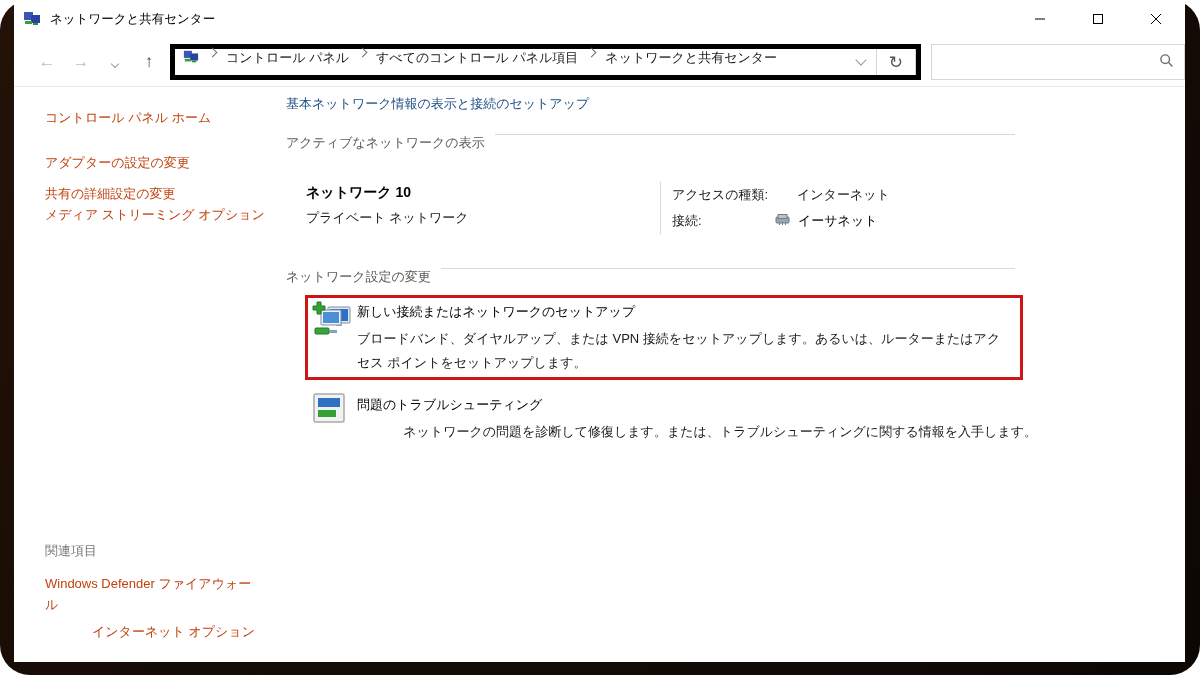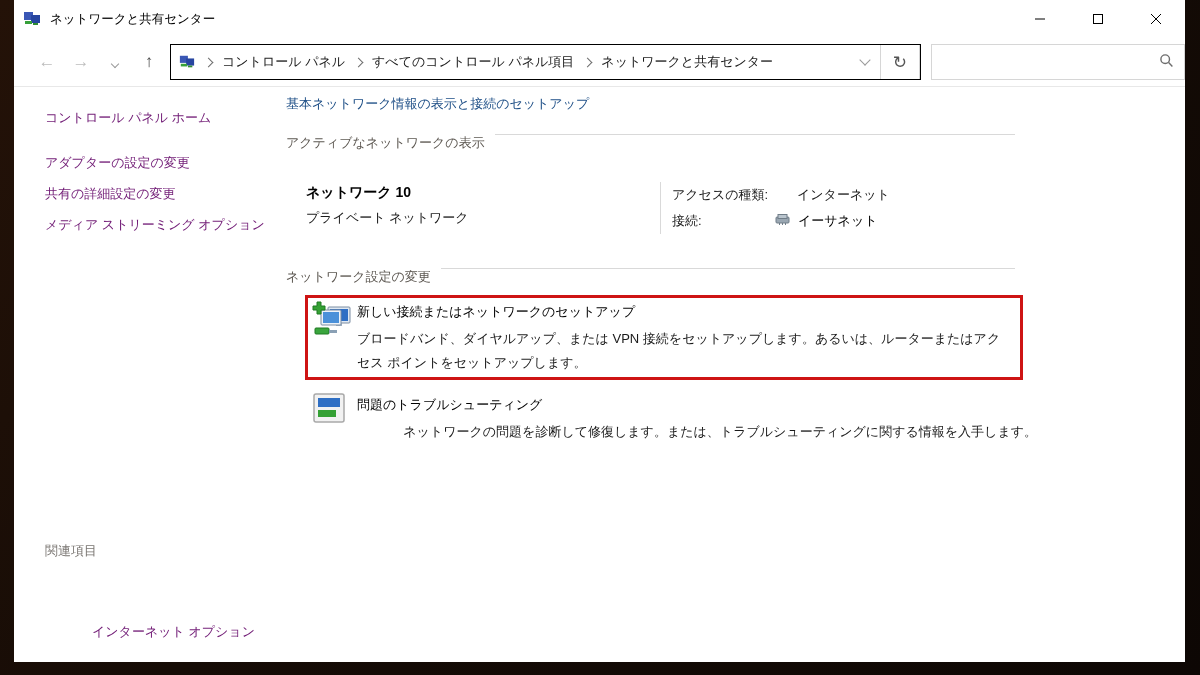--- a/index.html
+++ b/index.html
@@ -1,18 +1,18 @@
 <!DOCTYPE html>
 <html><head>
 <meta charset="utf-8">
 <style>
   html,body{margin:0;padding:0;width:1200px;height:675px;overflow:hidden;
     font-family:"Liberation Sans","DejaVu Sans",sans-serif;}
   .desktop{position:absolute;inset:0;width:1200px;height:675px;
-    background:linear-gradient(135deg,#241208 0%,#160c06 45%,#0d0704 100%);}
+    background:linear-gradient(135deg,#241208 0%,#160c06 45%,#0d0704 100%);border-radius:30px;}
   .window{position:absolute;left:14px;top:0;width:1171px;height:662px;
     background:#ffffff;color:#1a1a1a;font-size:13px;}
 
   
   .titlebar{position:absolute;left:0;top:0;right:0;height:38px;background:#fff;
     display:flex;align-items:center;}
   .titlebar .app-icon{margin-left:9px;width:18px;height:18px;flex:0 0 auto;}
   .titlebar .title{margin-left:9px;font-size:12.5px;color:#000;}
   .win-controls{margin-left:auto;display:flex;height:38px;}
   .win-btn{width:58px;height:38px;display:flex;align-items:center;justify-content:center;cursor:default;}
@@ -21,40 +21,40 @@
   
   .toolbar{position:absolute;left:0;top:38px;right:0;height:48px;background:#fff;
     border-bottom:1px solid #e8e8e8;display:flex;align-items:center;}
   .navbtns{display:flex;align-items:center;gap:0;margin-left:16px;}
   .navbtn{width:34px;text-align:center;font-size:17px;}
   .nav-disabled{color:#bdbdbd;}
   .nav-enabled{color:#4a4a4a;}
   .chev{display:inline-block;width:7px;height:7px;border-right:1.6px solid #9a9a9a;
     border-bottom:1.6px solid #9a9a9a;transform:rotate(45deg);margin-top:-4px;}
   .chev.small{width:5px;height:5px;}
-  .addressbar{display:flex;align-items:center;height:36px;width:762px;margin-left:4px;
-    border:1px solid #000000;background:#fff;box-sizing:border-box;}
+  .addressbar{display:flex;align-items:flex-start;height:36px;width:762px;margin-left:4px;
+    border:5px solid #000000;background:#fff;box-sizing:border-box;}
   .addressbar .bc-icon{margin-left:8px;width:16px;height:16px;flex:0 0 auto;}
   .bc-sep{display:inline-block;width:6px;height:6px;border-right:1.5px solid #6d6d6d;
     border-bottom:1.5px solid #6d6d6d;transform:rotate(-45deg);margin:0 10px;}
   .crumb{color:#1a1a1a;white-space:nowrap;cursor:default;}
   .addr-right{margin-left:auto;display:flex;align-items:center;height:100%;}
   .addr-drop{width:30px;height:100%;display:flex;align-items:center;justify-content:center;}
   .addr-divider{width:1px;height:100%;background:#d6d6d6;}
   .refresh{width:38px;height:100%;display:flex;align-items:center;justify-content:center;
     font-size:17px;color:#555;border:1px solid #d6d6d6;border-top:none;border-bottom:none;border-left:none;}
   .searchbox{display:flex;align-items:center;height:36px;width:258px;margin-left:10px;
     border:1px solid #d6d6d6;background:#fff;box-sizing:border-box;}
   .searchbox input{flex:1;border:none;outline:none;height:100%;padding:0 6px;
     font-size:13px;font-family:inherit;background:transparent;}
   .searchbox .mag{margin-right:10px;flex:0 0 auto;}
 
   
   .side{position:absolute;font-size:13px;}
-  .side a, .side-link{color:#701a75;text-decoration:none;cursor:pointer;}
+  .side a, .side-link{color:#c2410c;text-decoration:none;cursor:pointer;}
   .side-gray{color:#7a7672;}
 
   
   .main-heading{position:absolute;left:272px;top:95px;font-size:13px;color:#1d4e86;}
   .group-header{position:absolute;display:flex;align-items:flex-start;width:729px;left:272px;}
   .group-header .gh-label{color:#5d5852;font-size:13px;white-space:nowrap;}
   .group-header .gh-rule{flex:1;height:1px;background:#d9d9d9;margin-left:10px;}
   .link-blue{color:#000000;text-decoration:none;cursor:pointer;}
   .vdivider{position:absolute;left:646px;top:182px;width:1px;height:52px;background:#d9d9d9;}
   .desc{color:#1a1a1a;line-height:24px;}
@@ -142,24 +142,27 @@
 
     <div class="side" style="left:31px;top:109px;">
       <span class="side-link">コントロール パネル ホーム</span>
     </div>
     <div class="side" style="left:31px;top:154px;">
       <span class="side-link">アダプターの設定の変更</span>
     </div>
     <div class="side" style="left:31px;top:185px;">
       <span class="side-link">共有の詳細設定の変更</span>
     </div>
-    <div class="side" style="left:31px;top:216px;">
+    <div class="side" style="left:31px;top:206px;">
       <span class="side-link">メディア ストリーミング オプション</span>
     </div>
     <div class="side side-gray" style="left:31px;top:542px;">関連項目</div>
+    <div class="side" style="left:31px;top:573px;width:215px;line-height:21px;">
+      <span class="side-link">Windows Defender ファイアウォール</span>
+    </div>
     <div class="side" style="left:31px;top:623px;margin-left:47px;">
       <span class="side-link">インターネット オプション</span>
     </div>
 
     <div class="main-heading">基本ネットワーク情報の表示と接続のセットアップ</div>
 
     <div class="group-header" style="top:134px;">
       <span class="gh-label">アクティブなネットワークの表示</span>
       <span class="gh-rule"></span>
     </div>

